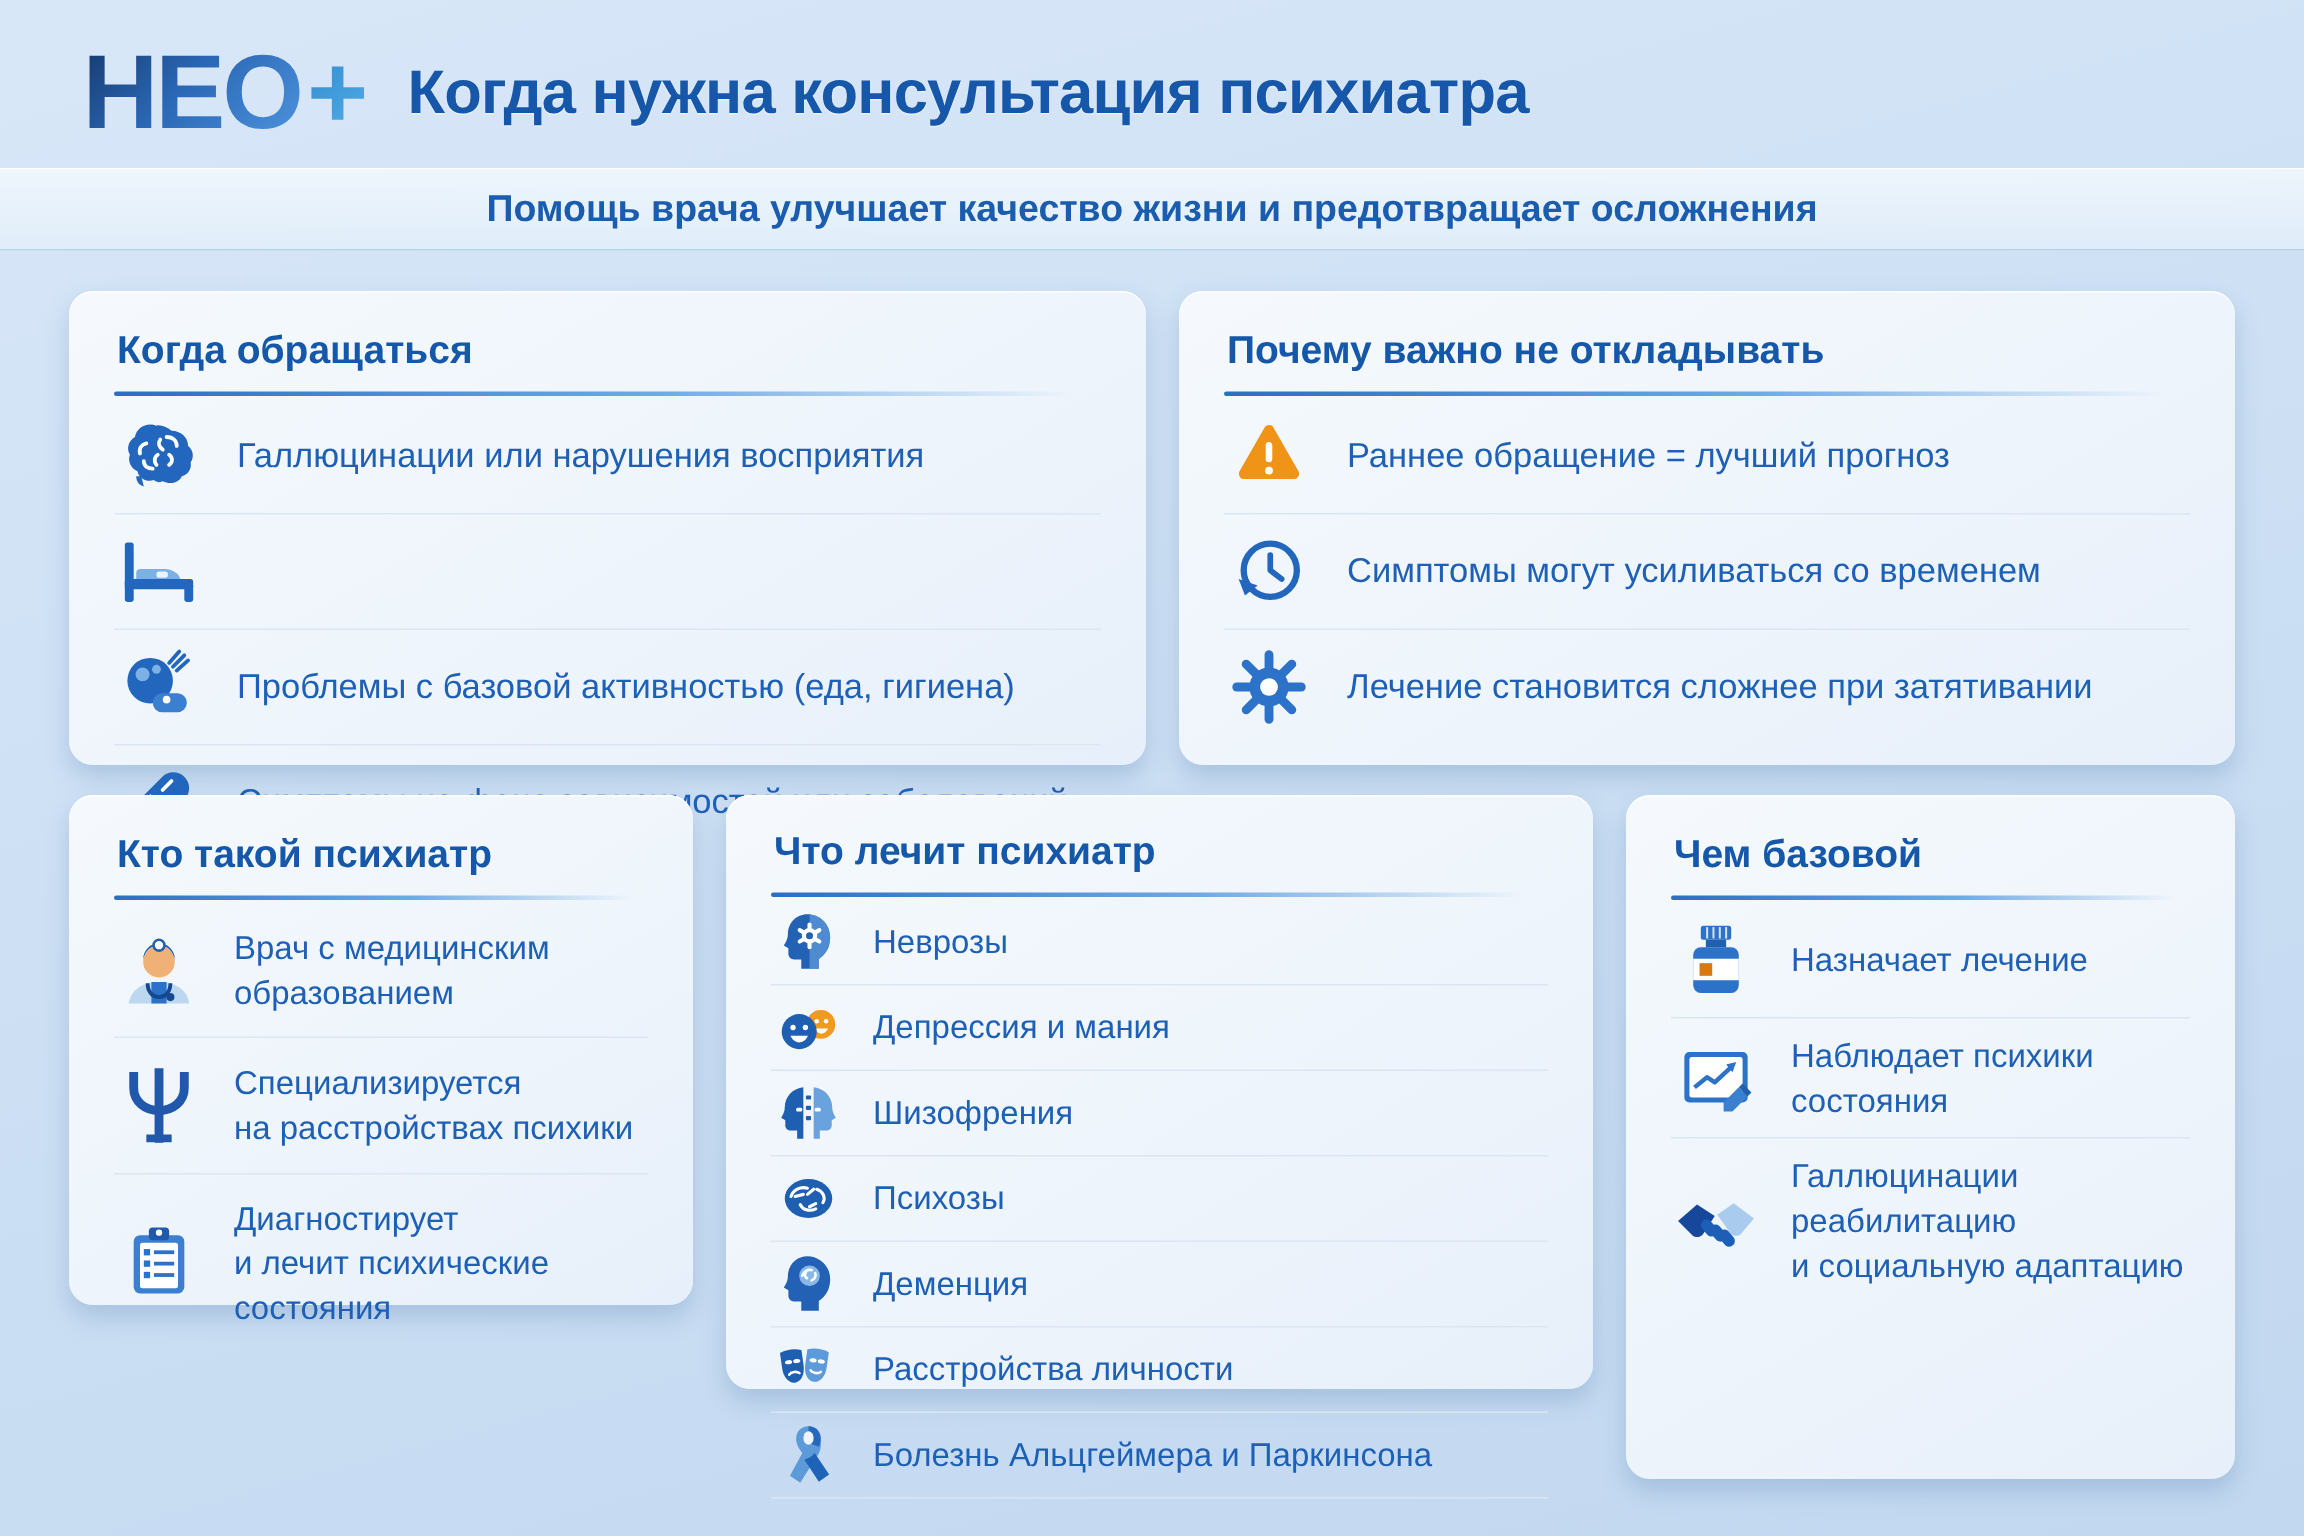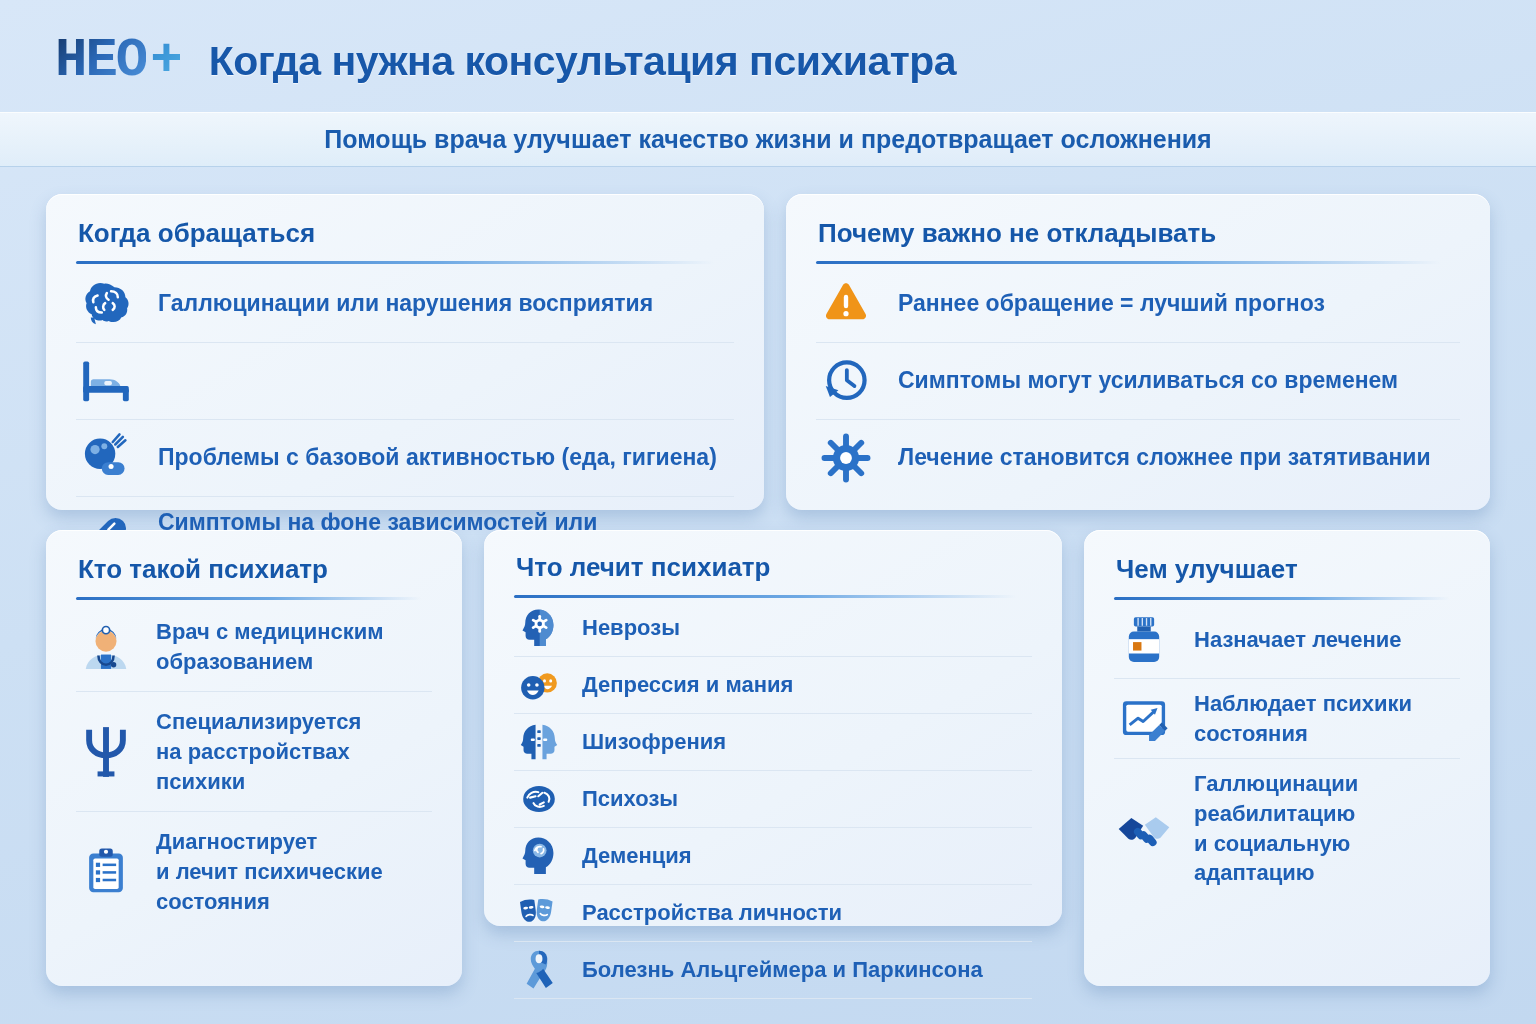--- a/index.html
+++ b/index.html
@@ -4,21 +4,21 @@
 <style>
   * { margin:0; padding:0; box-sizing:border-box; }
   html,body { width:1536px; height:1024px; overflow:hidden; }
   body {
     font-family:"Liberation Sans","DejaVu Sans",sans-serif;
     background:linear-gradient(165deg,#d8e7f8 0%,#cde0f4 45%,#c2d8f0 100%);
     color:#1e60b6;
   }
   
   .header { display:flex; align-items:center; gap:28px; padding:26px 0 0 55px; height:96px; }
-  .logo { font-size:54px; font-weight:800; letter-spacing:-2px; line-height:1; display:flex; align-items:center;font-family:Liberation Mono, monospace; }
+  .logo { font-size:70px; font-weight:800; letter-spacing:-2px; line-height:1; display:flex; align-items:center; }
   .logo-text {
     background:linear-gradient(135deg,#15386b 0%,#2a67b5 45%,#4f95de 100%);
     -webkit-background-clip:text; background-clip:text;
     -webkit-text-fill-color:transparent; color:#2160b0;
   }
   .logo-plus {
     background:linear-gradient(135deg,#2f86cf 0%,#52b2e6 100%);
     -webkit-background-clip:text; background-clip:text;
     -webkit-text-fill-color:transparent; color:#3b9bd9;
     font-weight:800; margin-left:4px;
@@ -36,32 +36,32 @@
   
   .row1 { display:grid; grid-template-columns:718px 1fr; gap:22px; margin:27px 46px 16px; }
   .row2 { display:grid; grid-template-columns:416px 578px 1fr; gap:22px; margin:20px 46px 0; align-items:start; }
   .card {
     background:linear-gradient(150deg,#f5f9fd 0%,#edf4fb 60%,#e7effa 100%);
     border-radius:16px;
     box-shadow:0 8px 16px rgba(90,130,180,.30), inset 0 1px 0 rgba(255,255,255,.9);
     padding:18px 30px 8px;
   }
   .row1 .card { height:316px; }
-  .card-who   { height:456px; }
+  .card-who   { height:340px; }
   .card-treats{ height:396px; padding-top:16px; }
   .card-helps { height:456px; }
   .card-title { font-size:26px; font-weight:700; color:#1557a9; padding:6px 2px 12px; }
   .card-underline { height:3px; border-radius:2px; margin-bottom:2px;
     background:linear-gradient(to right,#2a6fc4 0%,#6ea9e4 55%,rgba(110,169,228,0) 97%); }
   
   .item { display:flex; align-items:center; gap:24px; padding:10px 2px; border-bottom:1px solid #dbe6f2; }
   .row1 .item:last-child, .card-who .item:last-child, .card-helps .item:last-child { border-bottom:none; }
   .icn { flex:0 0 56px; width:56px; height:56px; display:flex; align-items:center; justify-content:center; }
   .icn svg { width:54px; height:54px; }
-  .item-text { font-size:23px; font-weight:700; color:#1e60b6; line-height:1.35; }
+  .item-text { font-size:23px; font-weight:400; color:#1e60b6; line-height:1.35; }
   .ln { display:block; }
   .card-who .item { padding:15px 2px; gap:22px; }
   .card-treats .item { padding:5px 2px; gap:20px;align-items:center; }
   .card-treats .icn { flex-basis:46px; width:46px; height:46px; }
   .card-treats .icn svg { width:44px; height:44px; }
   .card-treats .item-text { font-size:22px; }
   .card-helps .item { padding:10px 2px; gap:22px; }
   .card-helps .item-text { font-size:22px; }
   .card-who .item-text { font-size:22px; }
 </style>
@@ -350,21 +350,21 @@
             <path fill="#1f63b8" d="M38 30l14 21-10 7-14-21.5c4-1.5 8-3.5 10-6.5z"></path>
             <path fill="#1f63b8" d="M32 4c7 0 12 5 12 12 0 3-.8 5.6-2 8l-10-4z" opacity=".9"></path>
             <ellipse cx="32" cy="15.5" rx="5" ry="6.5" fill="#eef4fb"></ellipse>
           </svg>
       </span>
       <span class="item-text">Болезнь Альцгеймера и Паркинсона</span>
     </div>
   </div>
 
   <div class="card card-helps">
-    <div class="card-title">Чем улучшает</div>
+    <div class="card-title">Чем базовой</div>
     <div class="card-underline"></div>
 
     <div class="item">
       <span class="icn">
         <svg viewBox="0 0 64 64">
             <rect x="20" y="5" width="24" height="11" rx="2" fill="#2b72c8"></rect>
             <g stroke="#fff" stroke-width="1.6" opacity=".8">
               <line x1="25" y1="6" x2="25" y2="15"></line>
               <line x1="30" y1="6" x2="30" y2="15"></line>
               <line x1="35" y1="6" x2="35" y2="15"></line>

